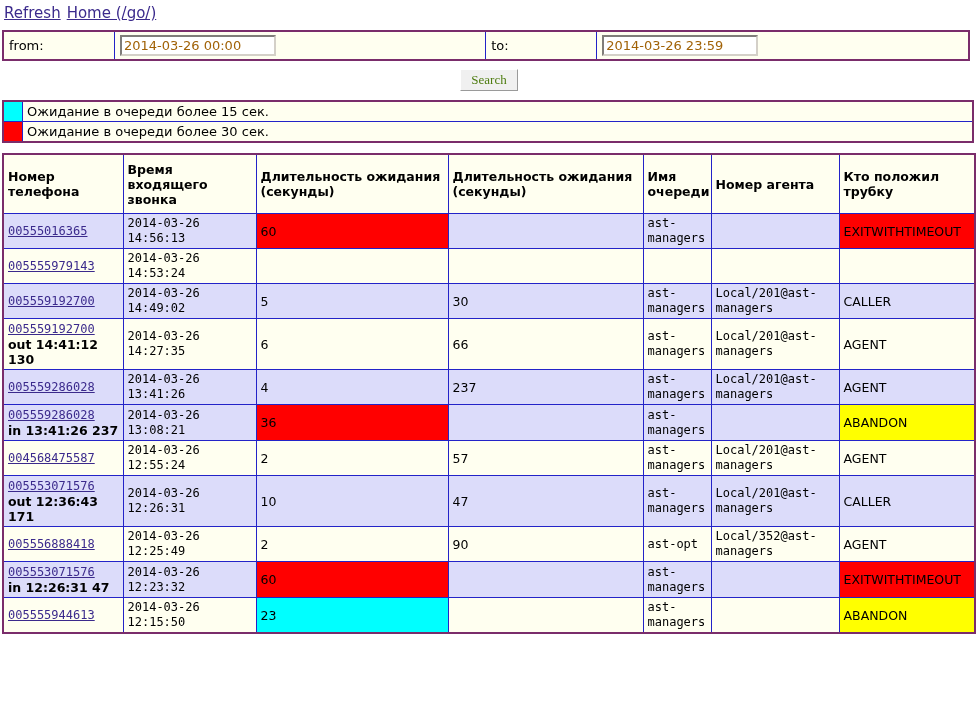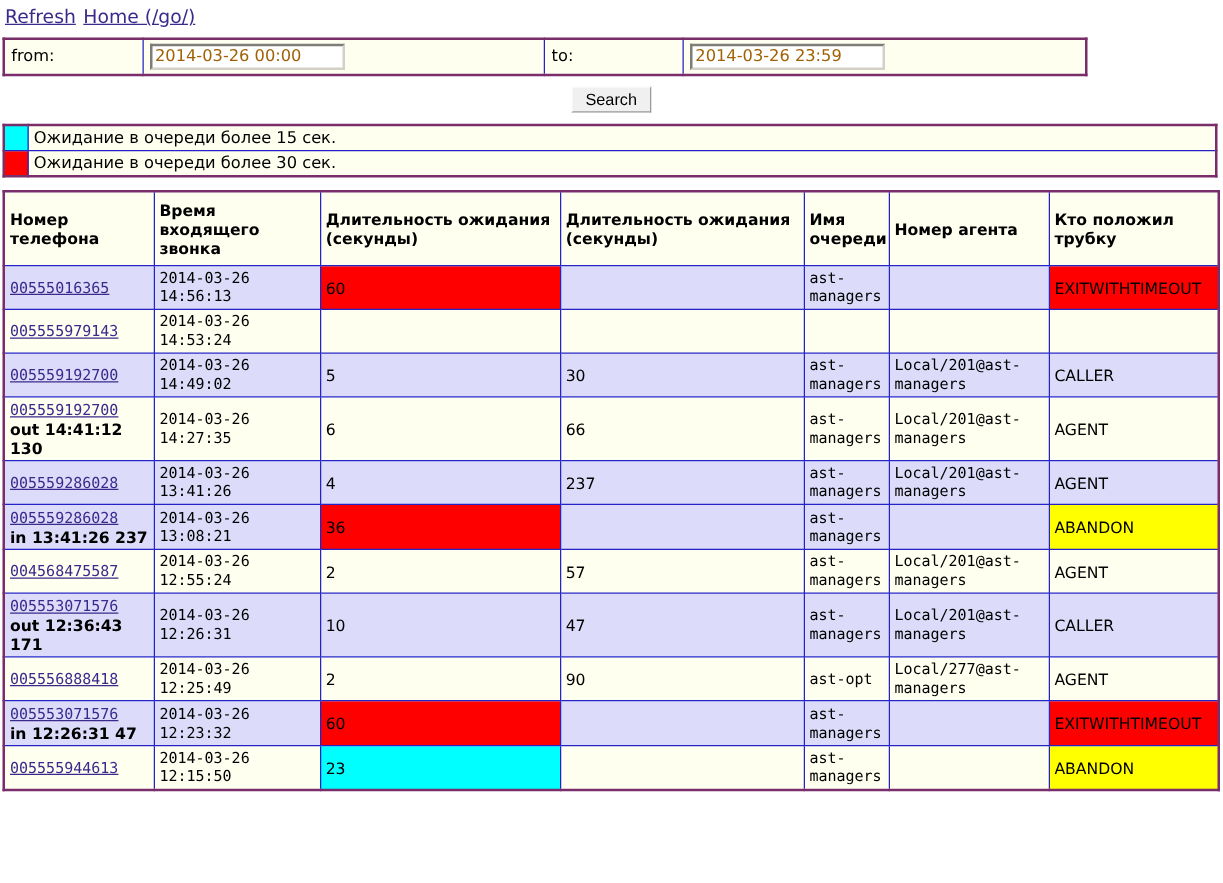--- a/index.html
+++ b/index.html
@@ -28,21 +28,21 @@
     color: #3b2a8c;
     text-decoration: underline;
   }
   .topnav a + a { margin-left: 6px; }
 
   
   table.frame {
     border-collapse: collapse;
     border: 2px solid #7a2d6b;
     background: #fffff0;
-    width: 868px;
+    width: 968px;
     margin: 2px 2px 0 2px;
   }
   table.frame > tbody > tr > td {
     border: 1px solid #2323c8;
     padding: 3px 5px;
     vertical-align: middle;
     font-size: 13px;
     background: #fffff0;
   }
   td.lbl { width: 100px; white-space: nowrap; }
@@ -54,28 +54,28 @@
     width: 148px;
     border: 2px inset #d4d0c8;
     background: #ffffff;
     color: #a16207;
   }
   .searchbar {
     text-align: center;
     padding: 8px 0 9px 0;
   }
   button.searchbtn {
-    font-family: Liberation Sans, sans-serif;
+    font-family: Liberation Serif, serif;
     font-size: 13px;
     padding: 2px 10px;
     background: #f0f0f0;
     border: 1px solid #9a9a9a;
     border-top-color: #ffffff;
     border-left-color: #ffffff;
-    color: #000000;
+    color: #4d7c0f;
     cursor: pointer;
   }
 
   
   table.legend {
     border-collapse: collapse;
     border: 2px solid #7a2d6b;
     width: 972px;
     margin: 0 16px 0 2px;
     background: #fffff0;
@@ -269,21 +269,21 @@
         <td class="tm">ast-managers</td>
         <td class="tm">Local/201@ast-managers</td>
         <td>CALLER</td>
       </tr>
       <tr class="even">
         <td><a href="#">005556888418</a></td>
         <td class="tm">2014-03-26<br>12:25:49</td>
         <td>2</td>
         <td>90</td>
         <td class="tm">ast-opt</td>
-        <td class="tm">Local/277@ast-managers</td>
+        <td class="tm">Local/352@ast-managers</td>
         <td>AGENT</td>
       </tr>
       <tr class="odd">
         <td><a href="#">005553071576</a><span class="extra">in 12:26:31 47</span></td>
         <td class="tm">2014-03-26<br>12:23:32</td>
         <td class="hl-red">60</td>
         <td></td>
         <td class="tm">ast-managers</td>
         <td class="tm"></td>
         <td class="hl-red">EXITWITHTIMEOUT</td>

